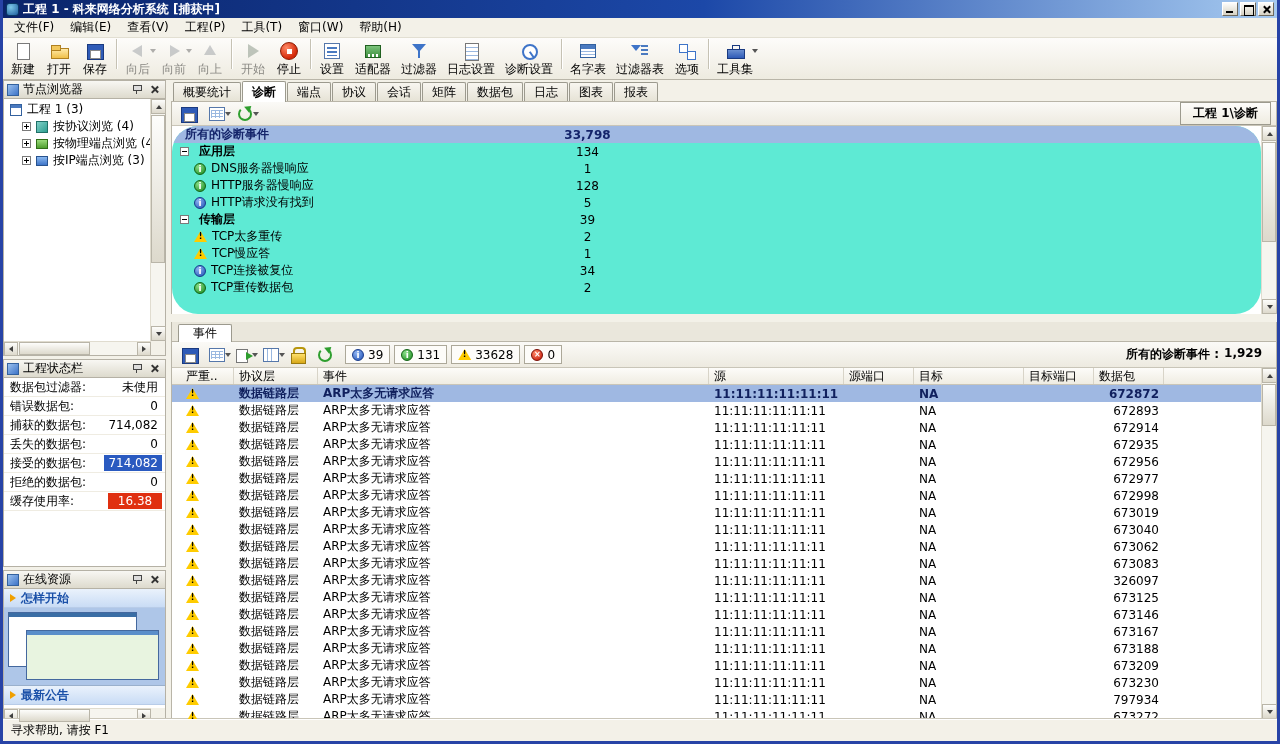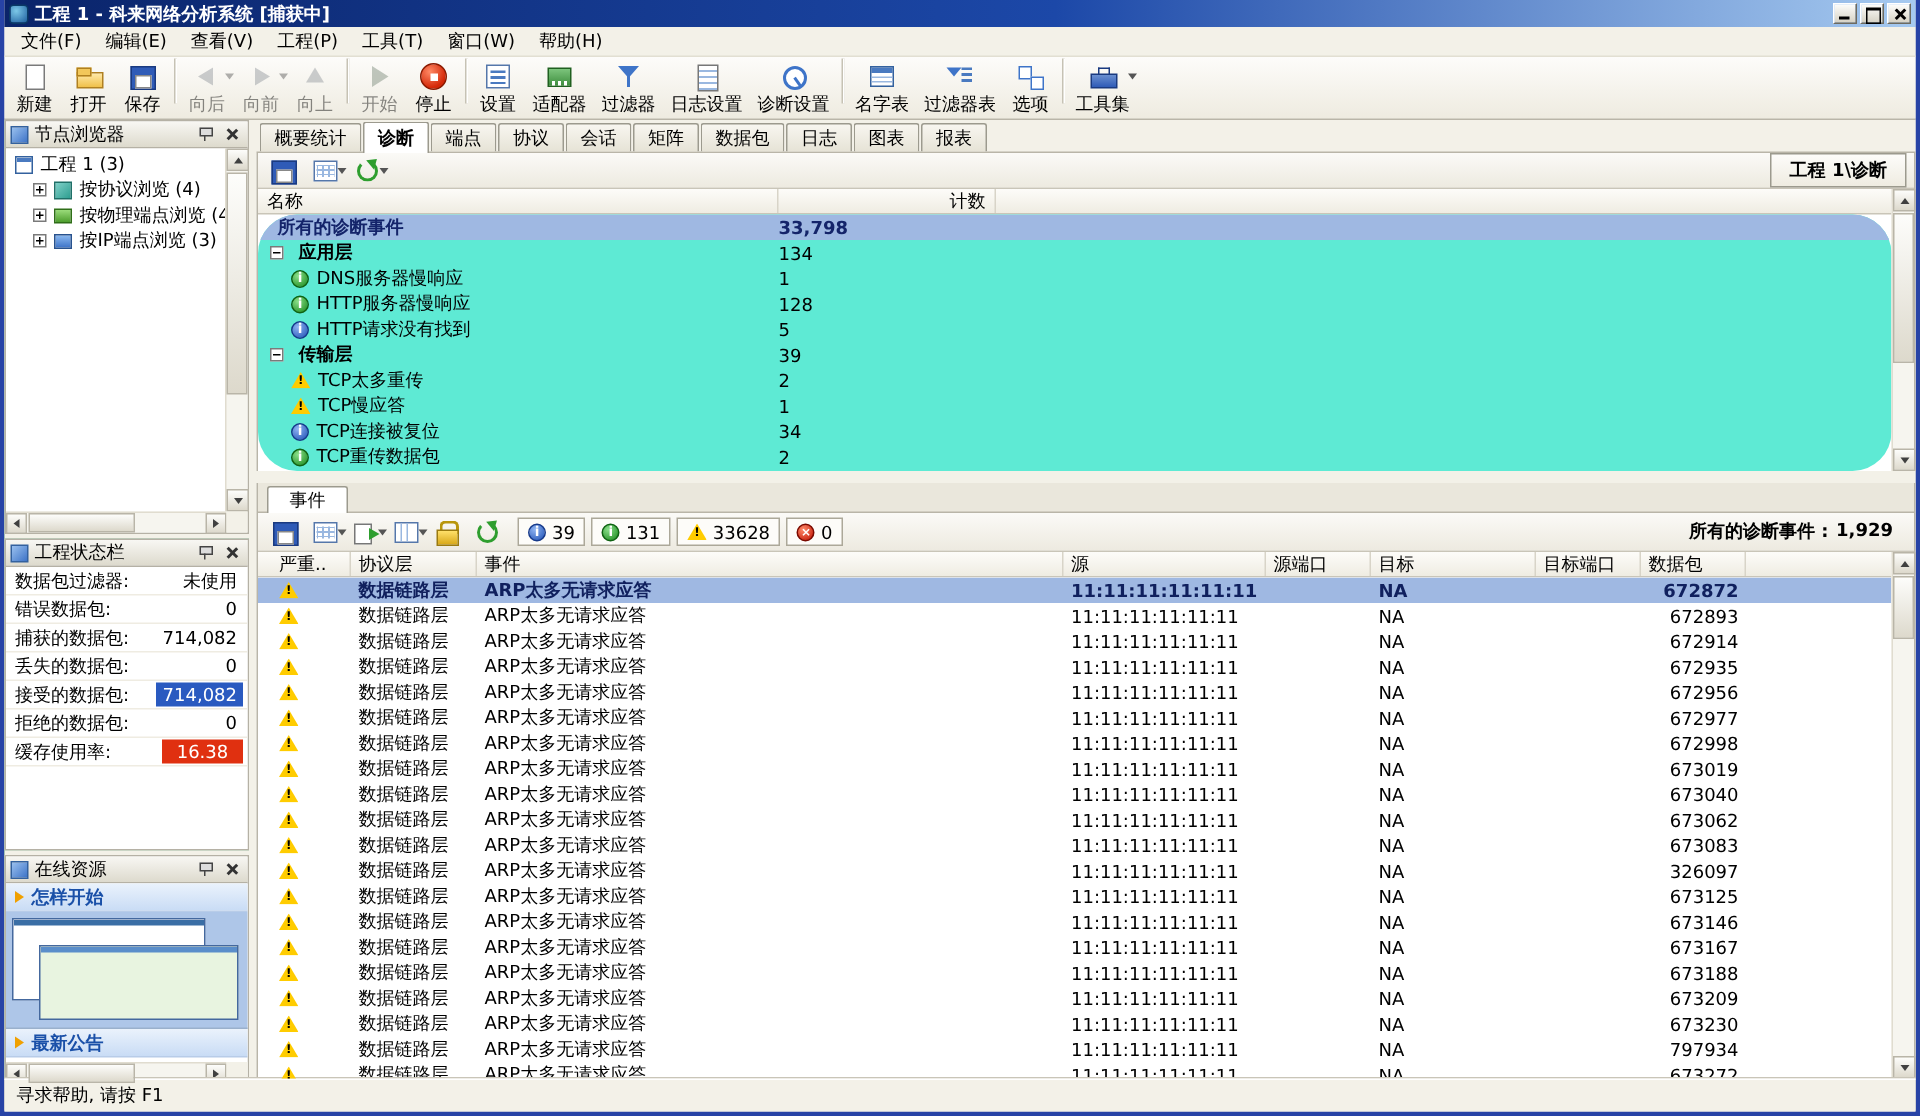--- a/index.html
+++ b/index.html
@@ -69,21 +69,21 @@
   .export-icon::after{content:"";position:absolute;right:1px;top:7px;border-top:4px solid transparent;border-bottom:4px solid transparent;border-left:7px solid #2E9E2E;}
   .columns-icon::before{content:"";position:absolute;left:2px;top:3px;right:2px;bottom:3px;background:#FFF;border:1px solid #5577AA;}
   .columns-icon::after{content:"";position:absolute;left:6px;top:4px;width:1px;bottom:4px;background:#9AB8E0;box-shadow:4px 0 0 #9AB8E0;}
   .lock-icon::before{content:"";position:absolute;left:5px;top:2px;width:9px;height:7px;border:2px solid #B8960C;border-bottom:none;border-radius:4px 4px 0 0;}
   .lock-icon::after{content:"";position:absolute;left:3px;top:8px;width:13px;height:9px;background:linear-gradient(#FFE06A,#D8A818);border:1px solid #9A7A10;}
   .refresh-icon::before{content:"";position:absolute;inset:3px;border:2px solid #2E9E2E;border-radius:50%;border-top-color:transparent;}
   .refresh-icon::after{content:"";position:absolute;right:2px;top:1px;border-left:4px solid transparent;border-right:4px solid transparent;border-bottom:6px solid #2E9E2E;transform:rotate(50deg);}
 
   
   .main{flex:1;display:flex;min-height:0;}
-  .sidebar{width:163px;flex:none;display:flex;flex-direction:column;background:#15803d;}
+  .sidebar{width:163px;flex:none;display:flex;flex-direction:column;background:#f97316;}
   .splitter-v{width:5px;flex:none;background:#F3F1E8;}
   .splitter-h{height:3px;flex:none;background:#F3F1E8;}
   .content{flex:1;min-width:0;display:flex;flex-direction:column;}
 
   
   .panel{display:flex;flex-direction:column;border:1px solid #B5B1A5;background:#FFF;min-height:0;}
   .panel-header{height:18px;flex:none;display:flex;align-items:center;gap:4px;padding:0 3px;
     background:linear-gradient(#F8F7F3,#DDDACD);border-bottom:1px solid #B5B1A5;}
   .ph-icon{width:12px;height:12px;flex:none;border:1px solid #33619E;background:linear-gradient(135deg,#9AC0EE,#3E74C8);}
   .ph-title{flex:1;white-space:nowrap;overflow:hidden;}
@@ -157,21 +157,21 @@
   .diag-content{flex:1;display:flex;min-height:0;}
   .diag-table{flex:1;display:flex;flex-direction:column;min-width:0;}
   .dg-header{height:17px;flex:none;display:flex;background:linear-gradient(#FDFCF9,#EFECE2);border-bottom:1px solid #C9C5B8;}
   .dgh{border-right:1px solid #D8D4C8;display:flex;align-items:center;padding:0 6px;white-space:nowrap;}
   .dgh-name{width:347px;}
   .dgh-count{width:145px;justify-content:flex-end;}
   .dgh-fill{flex:1;border-right:none;}
   .dg-rows{flex:1;background:#5eead4;overflow:hidden;border-radius:26px;}
   .dg-row{display:flex;align-items:center;height:17px;}
   .dg-name{width:347px;display:flex;align-items:center;gap:5px;padding-left:8px;overflow:hidden;white-space:nowrap;}
-  .dg-count{width:145px;text-align:left;padding-right:8px;white-space:nowrap;}
+  .dg-count{width:145px;text-align:center;padding-right:8px;white-space:nowrap;}
   .dg-row.leaf .dg-name{padding-left:22px;}
   .dg-row.root .dg-text,.dg-row.group .dg-text,.dg-row.root .dg-count{font-weight:bold;}
   .dg-row.selected{background:#9FB8E2;color:#14246A;}
   .dg-box{display:none;width:9px;height:9px;border:1px solid #7A7A7A;background:#FFF;position:relative;flex:none;}
   .dg-row.group .dg-box{display:inline-block;}
   .dg-box::before{content:"";position:absolute;left:1px;right:1px;top:3px;height:1px;background:#000;}
   .dg-ic{display:none;}
   .dg-row.leaf .dg-ic{display:inline-flex;}
 
   
@@ -571,25 +571,20 @@
 
               <span class="icon-btn">
                 <span class="ticon refresh-icon"></span>
                 <span class="tdrop drop"></span>
               </span>
             </span>
           <span class="breadcrumb">工程 1\诊断</span>
         </div>
         <div class="diag-content">
           <div class="diag-table">
-            <div class="dg-header">
-              <span class="dgh dgh-name">名称</span>
-              <span class="dgh dgh-count">计数</span>
-              <span class="dgh dgh-fill"></span>
-            </div>
             <div class="dg-rows">
 
                 <div class="dg-row root selected">
                   <span class="dg-name">
 
                     <span class="st-ic dg-ic"></span>
                     <span class="dg-text">所有的诊断事件</span>
                   </span>
                   <span class="dg-count">33,798</span>
                 </div>

